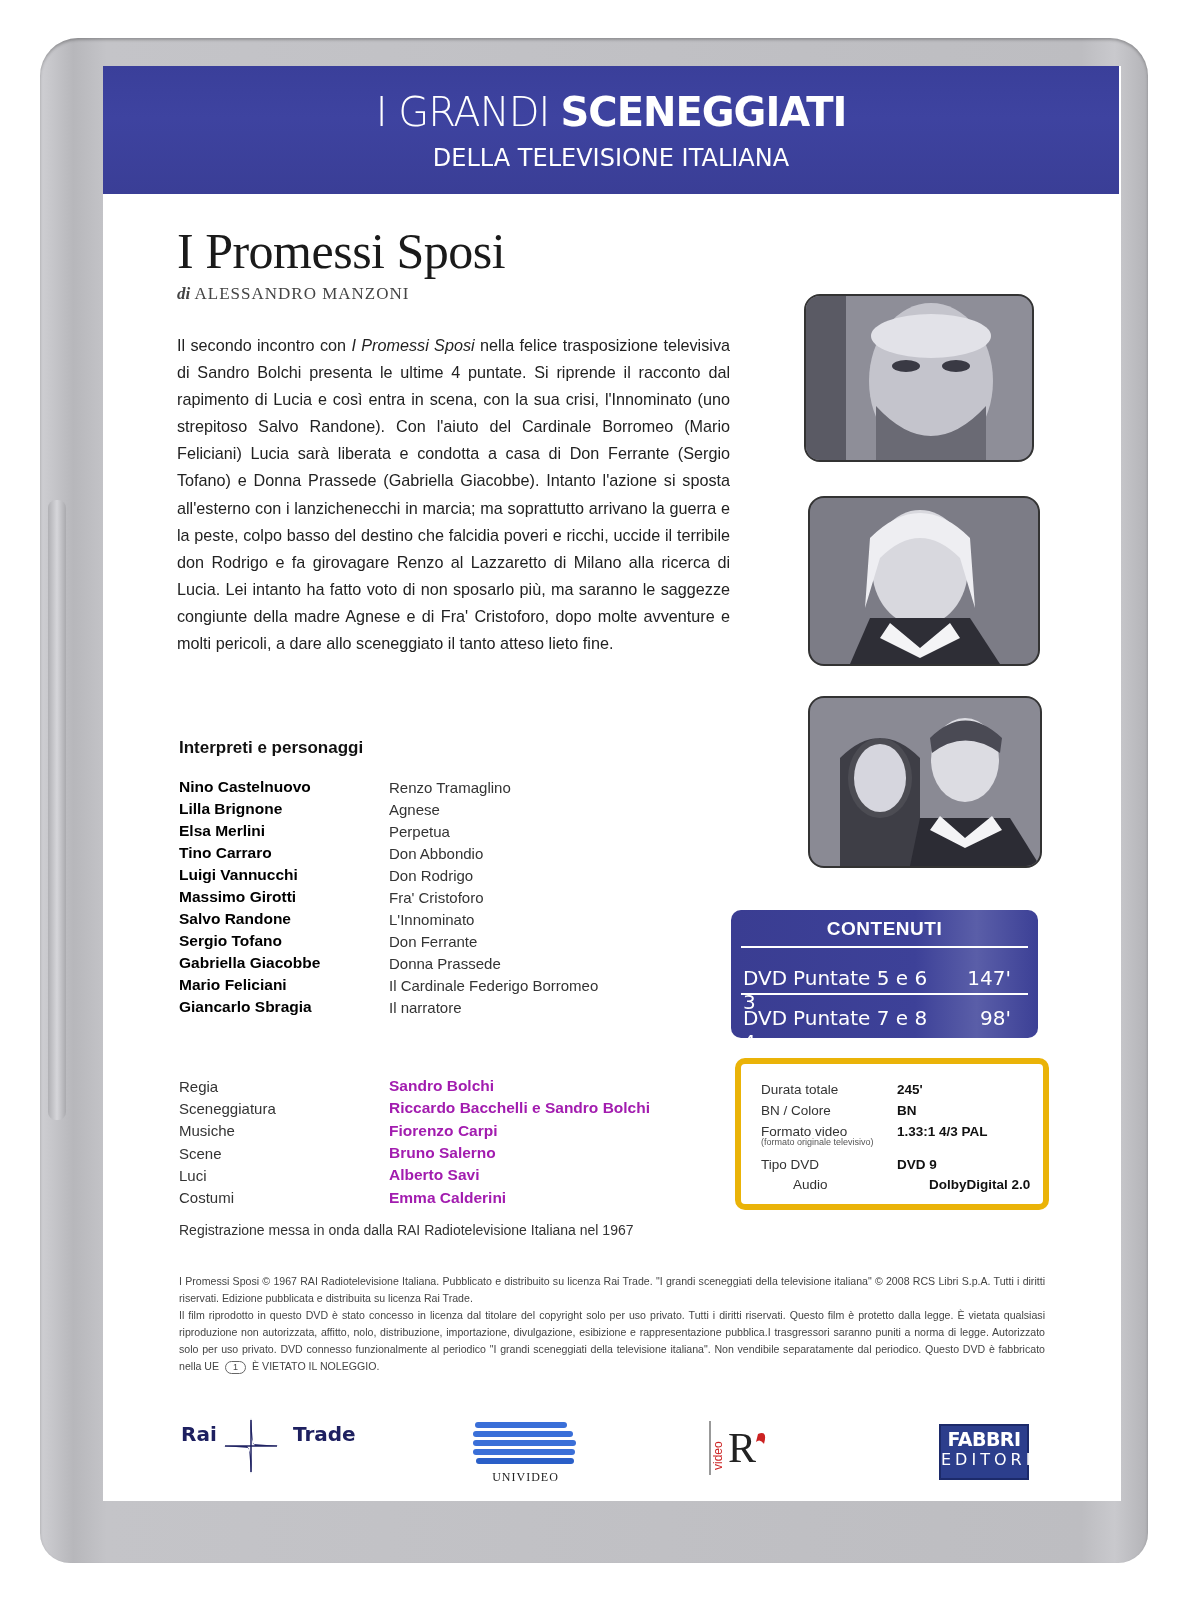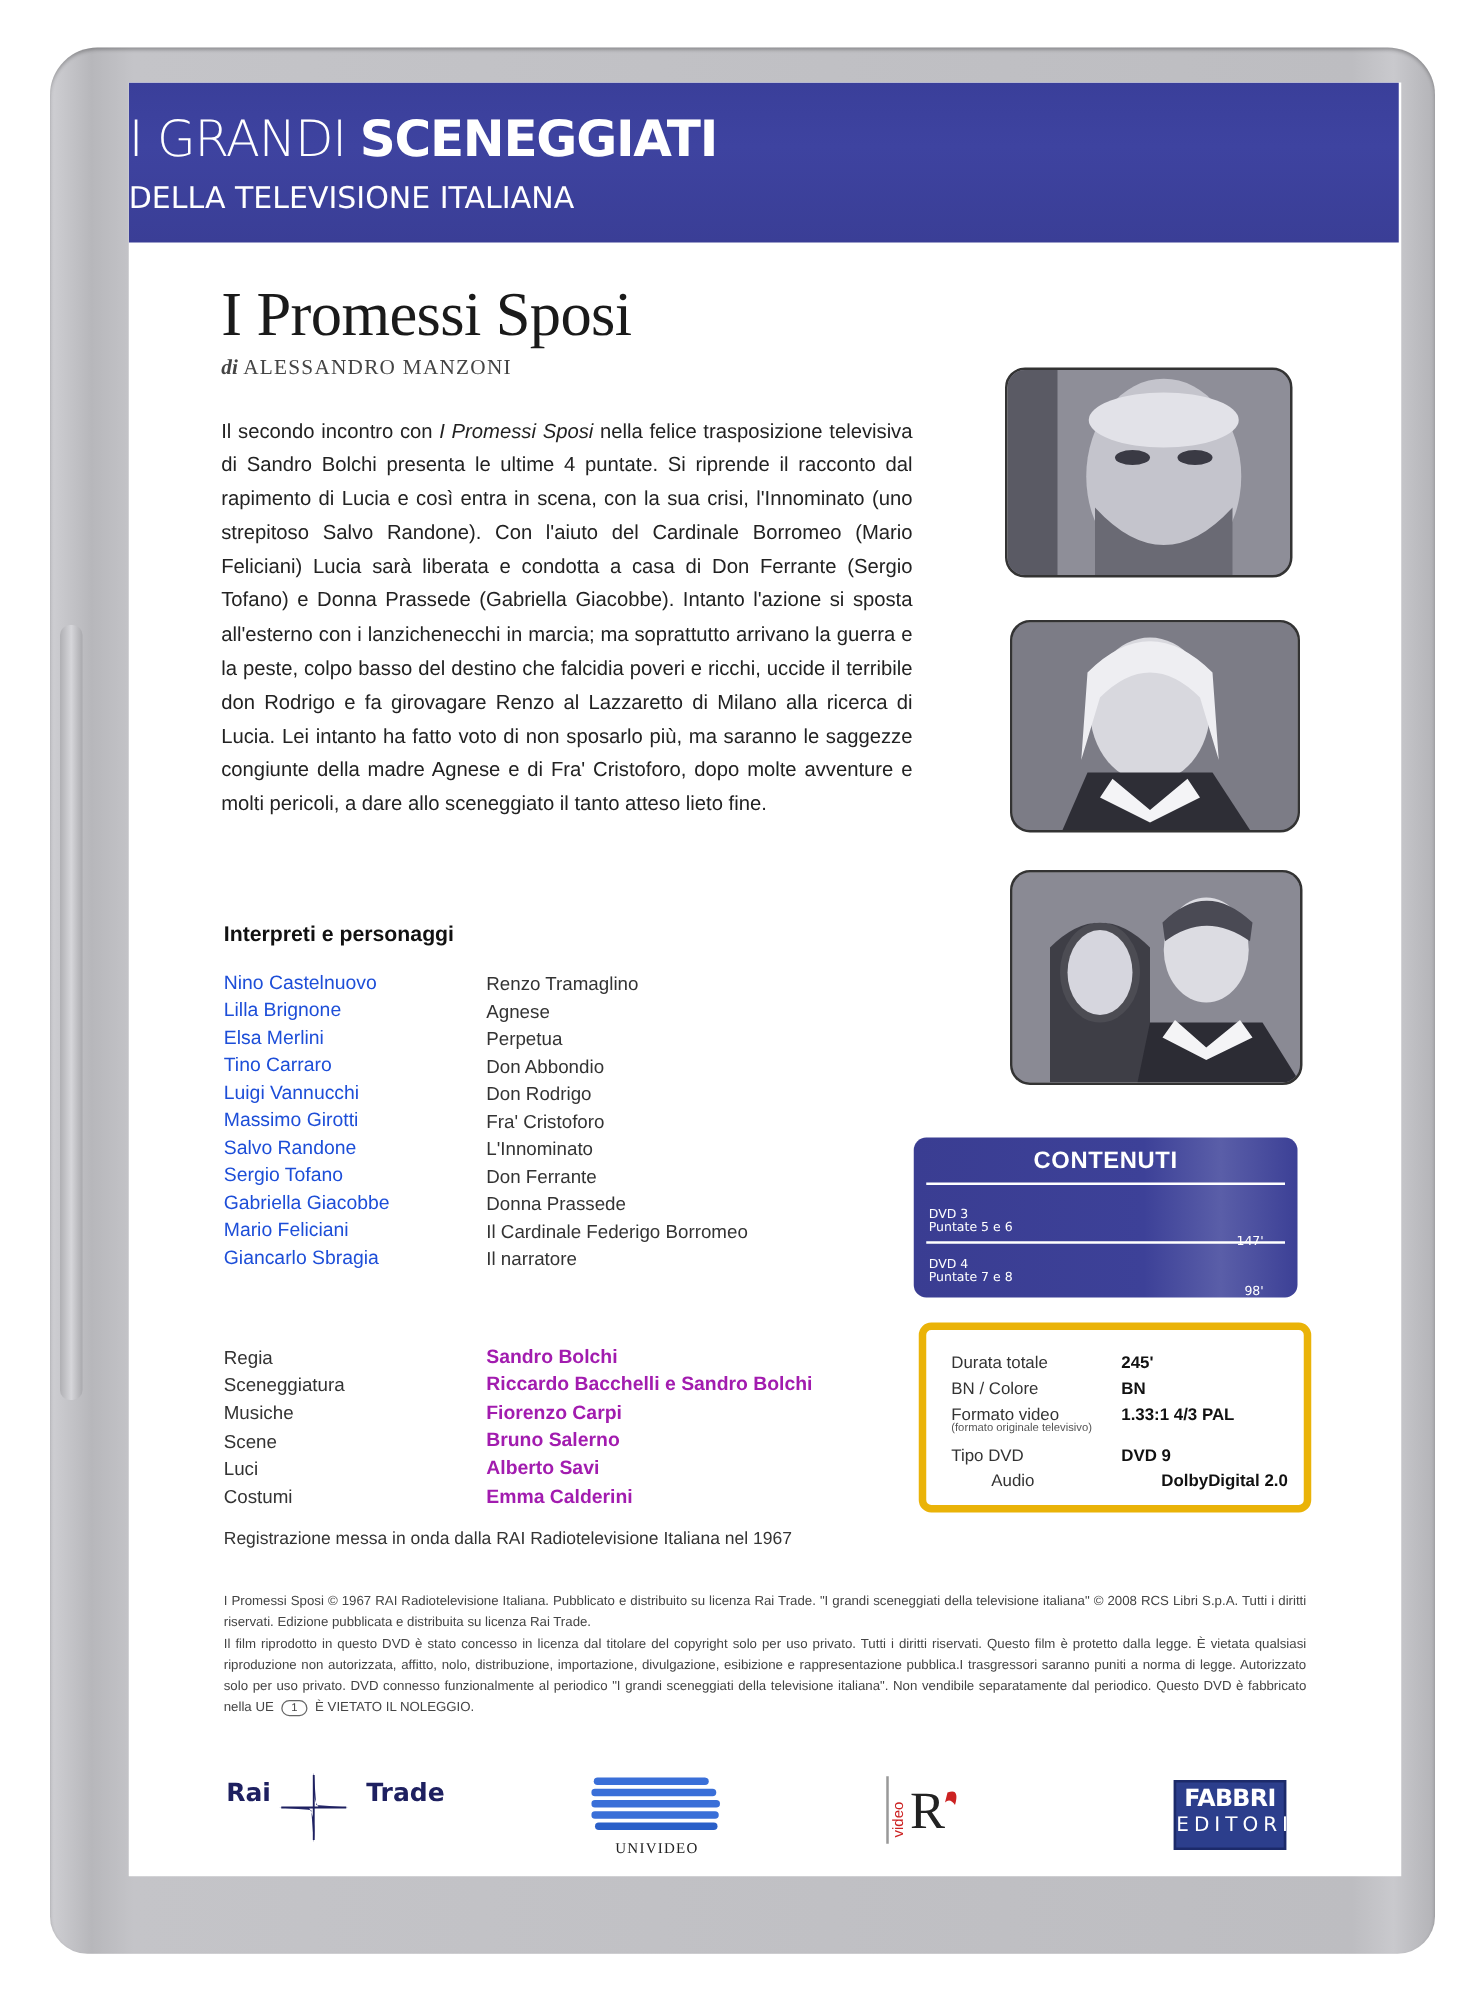--- a/index.html
+++ b/index.html
@@ -6,37 +6,37 @@
   body { width:1183px; height:1600px; position:relative; overflow:hidden; font-family:"Liberation Sans", sans-serif; }
 
   .case { position:absolute; left:40px; top:38px; width:1108px; height:1525px;
     background:linear-gradient(90deg,#cfcfd3 0%,#b7b7bb 3%,#c4c4c8 6%,#bdbdc1 94%,#c9c9cd 97%,#b3b3b7 100%);
     border-radius:38px 38px 30px 30px; box-shadow: 0 2px 3px rgba(0,0,0,0.25) inset; }
   .case-spine { position:absolute; left:48px; top:500px; width:18px; height:620px; border-radius:8px;
     background:linear-gradient(90deg,#b0b0b4,#d6d6da,#aaaaae); }
   .insert { position:absolute; left:103px; top:66px; width:1018px; height:1435px; background:#fff; overflow:hidden; }
 
   .banner { position:absolute; left:0; top:0; width:1016px; height:128px;
-    background:linear-gradient(180deg,#3a3f9a 0%,#3e43a0 40%,#3a3e96 100%); color:#fff; text-align:left;text-decoration:underline; }
+    background:linear-gradient(180deg,#3a3f9a 0%,#3e43a0 40%,#3a3e96 100%); color:#fff; text-align:center;text-decoration:underline; }
   .banner-line1 { position:absolute; left:0; right:0; top:20px; font-size:44px; letter-spacing:-1px; }
   .banner-light { font-weight:300; font-family:"DejaVu Sans", sans-serif; font-size:40px; }
   .banner-bold { font-weight:bold; font-family:"DejaVu Sans", sans-serif; font-size:40px; }
   .banner-line2 { position:absolute; left:0; right:0; top:78px; font-family:"DejaVu Sans", sans-serif; font-size:24px; letter-spacing:0px; }
 
   .title { position:absolute; left:74px; top:156px; font-family:"Liberation Serif", serif; font-size:50px; color:#1a1a1a; letter-spacing:-0.5px; }
   .author { position:absolute; left:74px; top:218px; font-family:"Liberation Serif", serif; font-size:17px; color:#444; letter-spacing:1px; }
   .author i { letter-spacing:0;font-weight:bold; }
 
   .synopsis { position:absolute; left:74px; top:266px; width:553px; font-family:"Liberation Sans", sans-serif; font-size:16.2px;
     line-height:27.1px; color:#222; text-align:justify; font-stretch:condensed; }
 
   .cast-heading { position:absolute; left:76px; top:672px; font-weight:bold; font-size:17px; color:#111; }
   .cast { position:absolute; left:76px; top:710px; width:460px; }
   .cast-row { display:flex; height:22px; align-items:center; }
-  .cast-actor { width:210px; font-weight:normal; font-size:15.5px; color:#1d4ed8; }
+  .cast-actor { width:210px; font-weight:bold; font-size:15.5px; color:#000000; }
   .cast-role { font-size:15px; color:#333; }
 
   .crew { position:absolute; left:76px; top:1009px; width:520px; }
   .crew-row { display:flex; height:22.3px; align-items:center; }
   .crew-label { width:210px; font-size:15px; color:#333; }
   .crew-value { font-weight:bold; font-size:15.5px; color:#a21caf; }
 
   .broadcast-note { position:absolute; left:76px; top:1156px; font-size:14px; color:#333; }
 
   .legal { position:absolute; left:76px; top:1207px; width:866px; font-size:10.6px; line-height:17px; color:#444; text-align:justify; }
@@ -44,21 +44,21 @@
   .region-badge { display:inline-block; border:1px solid #666; border-radius:10px; padding:0 7px; font-size:9px; line-height:11px; margin:0 6px; }
 
   .photo { position:absolute; border-radius:16px; overflow:hidden; border:2px solid #333;
     background:radial-gradient(ellipse at 50% 45%, #e8e8ee 0%, #9c9ca6 45%, #3a3a44 100%); }
   .photo svg { width:100%; height:100%; display:block; }
 
   .contents-box { position:absolute; left:628px; top:844px; width:307px; height:128px; border-radius:10px;
     background:linear-gradient(90deg,#3a3d92 0%,#3d4198 60%,#5a5ea8 80%,#3c4096 100%); color:#fff; }
   .contents-title { position:absolute; left:0; right:0; top:8px; text-align:center; font-weight:bold; font-size:19px; letter-spacing:0.5px; }
   .contents-rule { position:absolute; left:10px; right:10px; height:2px; background:#fff; }
-  .contents-row { position:absolute; left:12px; right:27px; display:flex; font-size:10px; font-family:"DejaVu Sans", sans-serif;flex-direction:column; }
+  .contents-row { position:absolute; left:12px; right:27px; display:flex; font-size:20px; font-family:"DejaVu Sans", sans-serif; }
   .contents-disc { width:50px; }
   .contents-ep { flex:1; }
   .contents-min { text-align:right; }
 
   .specs-box { position:absolute; left:632px; top:992px; width:302px; height:140px; border:6px solid #eab308; border-radius:10px; background:#fff; }
   .spec-row { position:absolute; left:20px; display:flex; }
   .spec-label { width:136px; font-size:13.5px; color:#333; }
   .spec-sub { font-size:9px; color:#555; display:block; margin-top:-2px; }
   .spec-value { font-weight:bold; font-size:13.5px; color:#111; }
 

